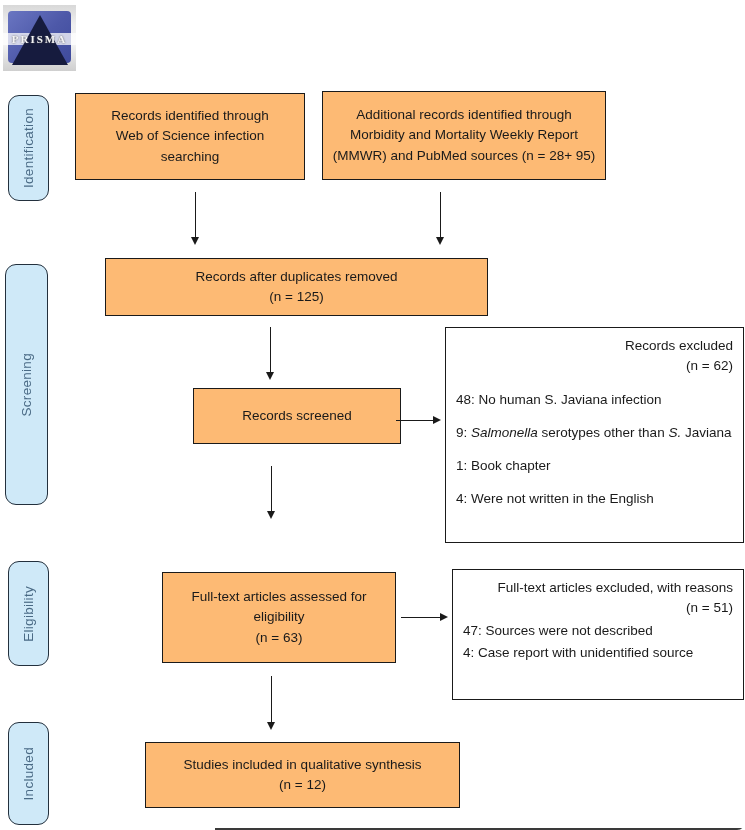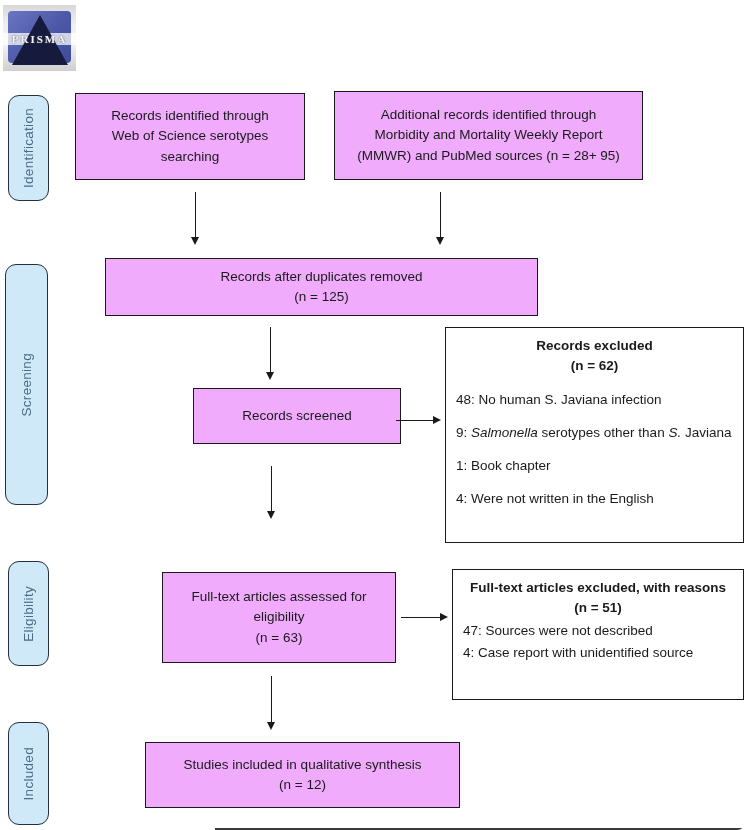--- a/index.html
+++ b/index.html
@@ -46,40 +46,40 @@
     writing-mode:vertical-rl; transform:rotate(180deg);
     font-size:13.5px; color:#4a6a85; letter-spacing:0.3px; white-space:nowrap;
   }
   .stage-identification { left:8px;  top:95px;  width:41px; height:106px; }
   .stage-screening      { left:5px;  top:264px; width:43px; height:241px; }
   .stage-eligibility    { left:8px;  top:561px; width:41px; height:105px; }
   .stage-included       { left:8px;  top:722px; width:41px; height:103px; }
 
   
   .fbox {
-    position:absolute; background:#f0abfc; border:1.5px solid #1a1a1a;
+    position:absolute; background:#fdba74; border:1.5px solid #1a1a1a;
     display:flex; flex-direction:column; align-items:center; justify-content:center;
     text-align:center; line-height:1.5; padding:12px 6px;
   }
   .fbox .ln { width:100%; }
 
   .box-wos        { left:75px;  top:93px;  width:230px; height:87px; }
-  .box-additional { left:322px; top:91px;  width:309px; height:89px;margin-left:12px; }
-  .box-duplicates { left:105px; top:258px; width:433px; height:58px; }
+  .box-additional { left:322px; top:91px;  width:284px; height:89px; }
+  .box-duplicates { left:105px; top:258px; width:383px; height:58px; }
   .box-screened   { left:173px; top:388px; width:208px; height:56px;margin-left:20px; }
   .box-fulltext   { left:162px; top:572px; width:234px; height:91px; }
   .box-included   { left:145px; top:742px; width:315px; height:66px; }
 
   .fbox-left {
     position:absolute; background:#ffffff; border:1.5px solid #1a1a1a;
     text-align:left; line-height:1.5; padding:8px 10px;
   }
   .box-excluded    { left:445px; top:327px; width:299px; height:216px; }
   .box-ft-excluded { left:452px; top:569px; width:292px; height:131px; }
-  .fbox-left .title { text-align:center; line-height:1.5;font-weight:bold; }
+  .fbox-left .title { text-align:right; line-height:1.5; }
   .fbox-left .reason { margin-top:13px; }
   .box-ft-excluded .reason { margin-top:2px; }
   .it { font-style:italic;text-align:center; }
 
   
   .arrow-v { position:absolute; width:9px; }
   .arrow-v .line { position:absolute; left:4px; top:0; bottom:6px; width:1.4px; background:#1a1a1a; }
   .arrow-v .head {
     position:absolute; left:0; bottom:0; width:0; height:0;
     border-left:4.5px solid transparent; border-right:4.5px solid transparent;
@@ -125,21 +125,21 @@
   </div>
   <div class="stage stage-eligibility">
     <span>Eligibility</span>
   </div>
   <div class="stage stage-included">
     <span>Included</span>
   </div>
 
   <div class="fbox box-wos">
     <div class="ln">Records identified through</div>
-    <div class="ln">Web of Science serotypes</div>
+    <div class="ln">Web of Science infection</div>
     <div class="ln">searching</div>
   </div>
   <div class="fbox box-additional">
     <div class="ln">Additional records identified through</div>
     <div class="ln">Morbidity and Mortality Weekly Report</div>
     <div class="ln">(MMWR) and PubMed sources (n = 28+ 95)</div>
   </div>
 
   <div class="arrow-v arr-1">
     <div class="line"></div>

